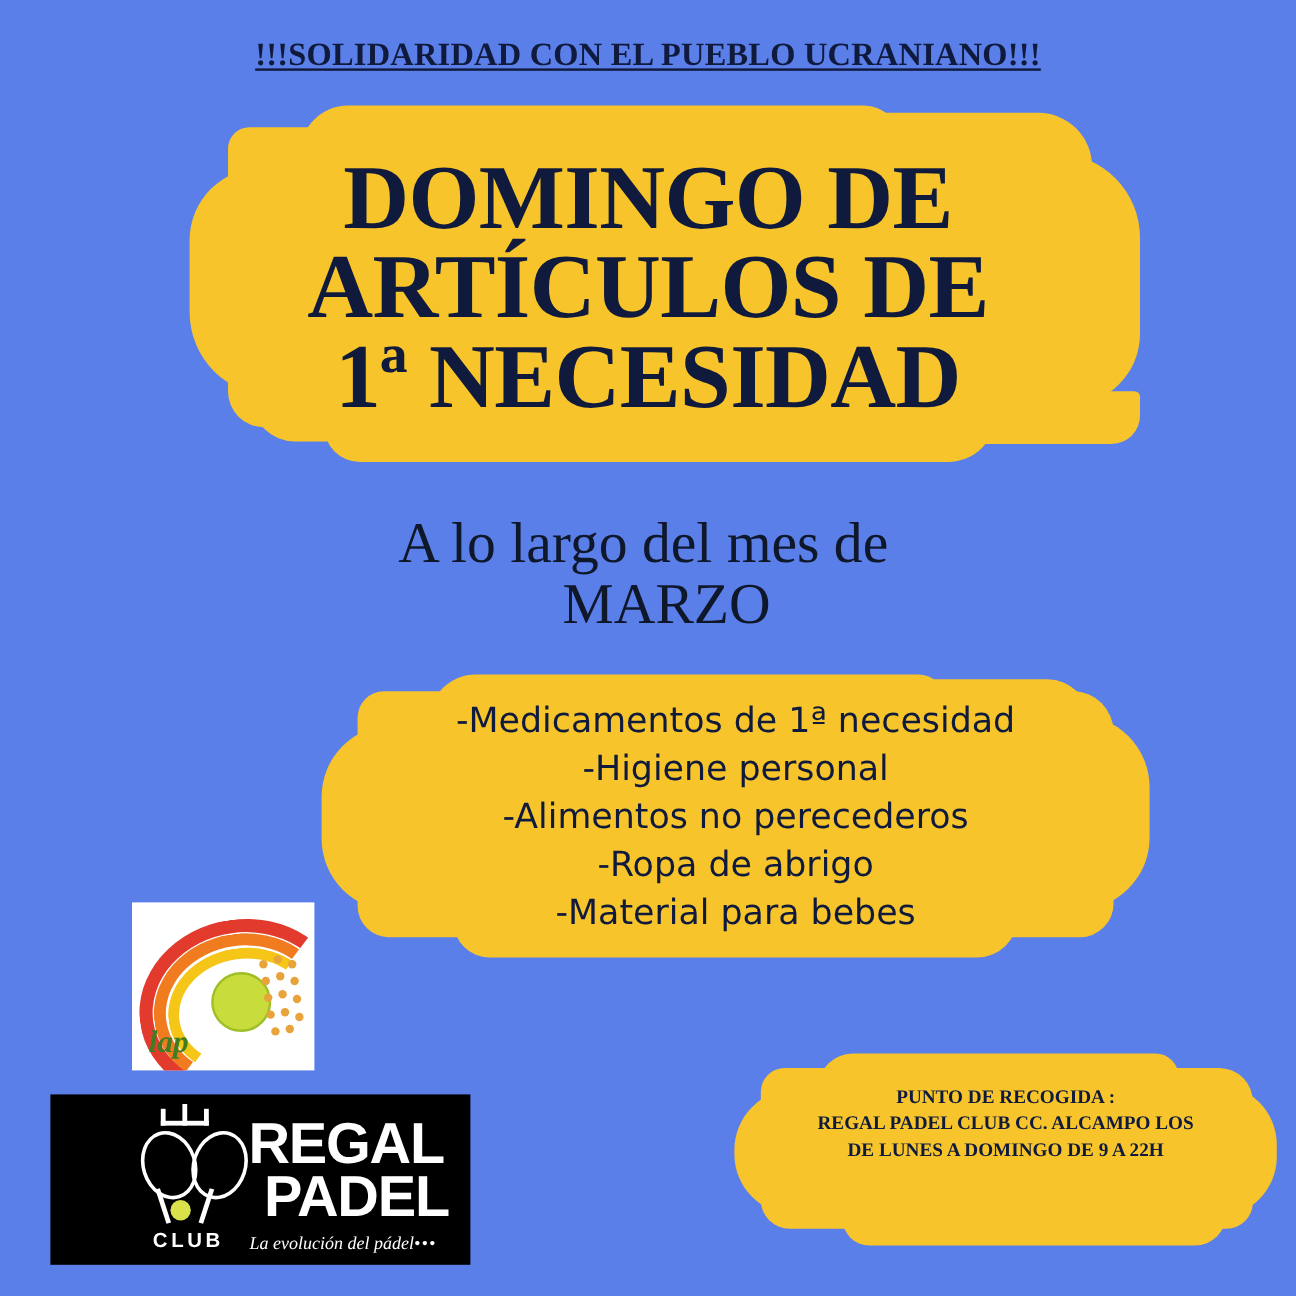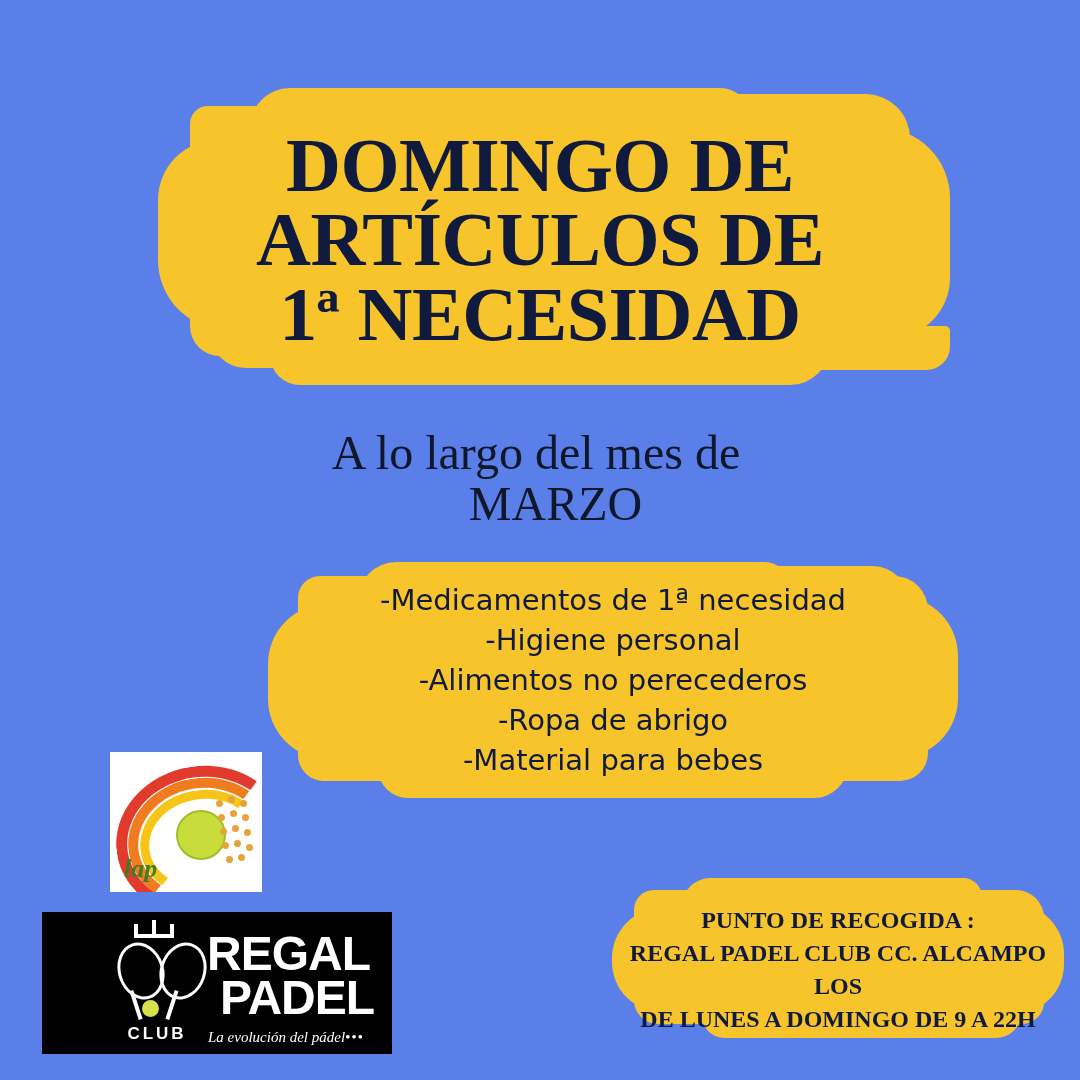--- a/index.html
+++ b/index.html
@@ -277,31 +277,32 @@
   .bi5 { left: 90px;  top: 128px; width: 320px; height: 32px;  border-radius: 6px 6px 28px 24px; }
 
   .info {
     position: absolute;
     top: 904px;
     left: 612px;
     width: 452px;
     text-align: center;
     font-family: "Liberation Serif", serif;
     font-weight: bold;
-    font-size: 24px;
+    font-size: 16px;
     line-height: 1.38;
     color: #101A3C;
   }
   .info .ln { display: block; }
 </style>
 </head>
 <body>
 
 <div class="poster">
 
+  <div class="solidarity">!!!SOLIDARIDAD CON EL PUEBLO UCRANIANO!!!</div>
 
   <div class="brush-title">
     <span class="b bt1"></span>
     <span class="b bt2"></span>
     <span class="b bt3"></span>
     <span class="b bt4"></span>
     <span class="b bt5"></span>
     <span class="b bt6"></span>
     <span class="b bt7"></span>
     <span class="b bt8"></span>

